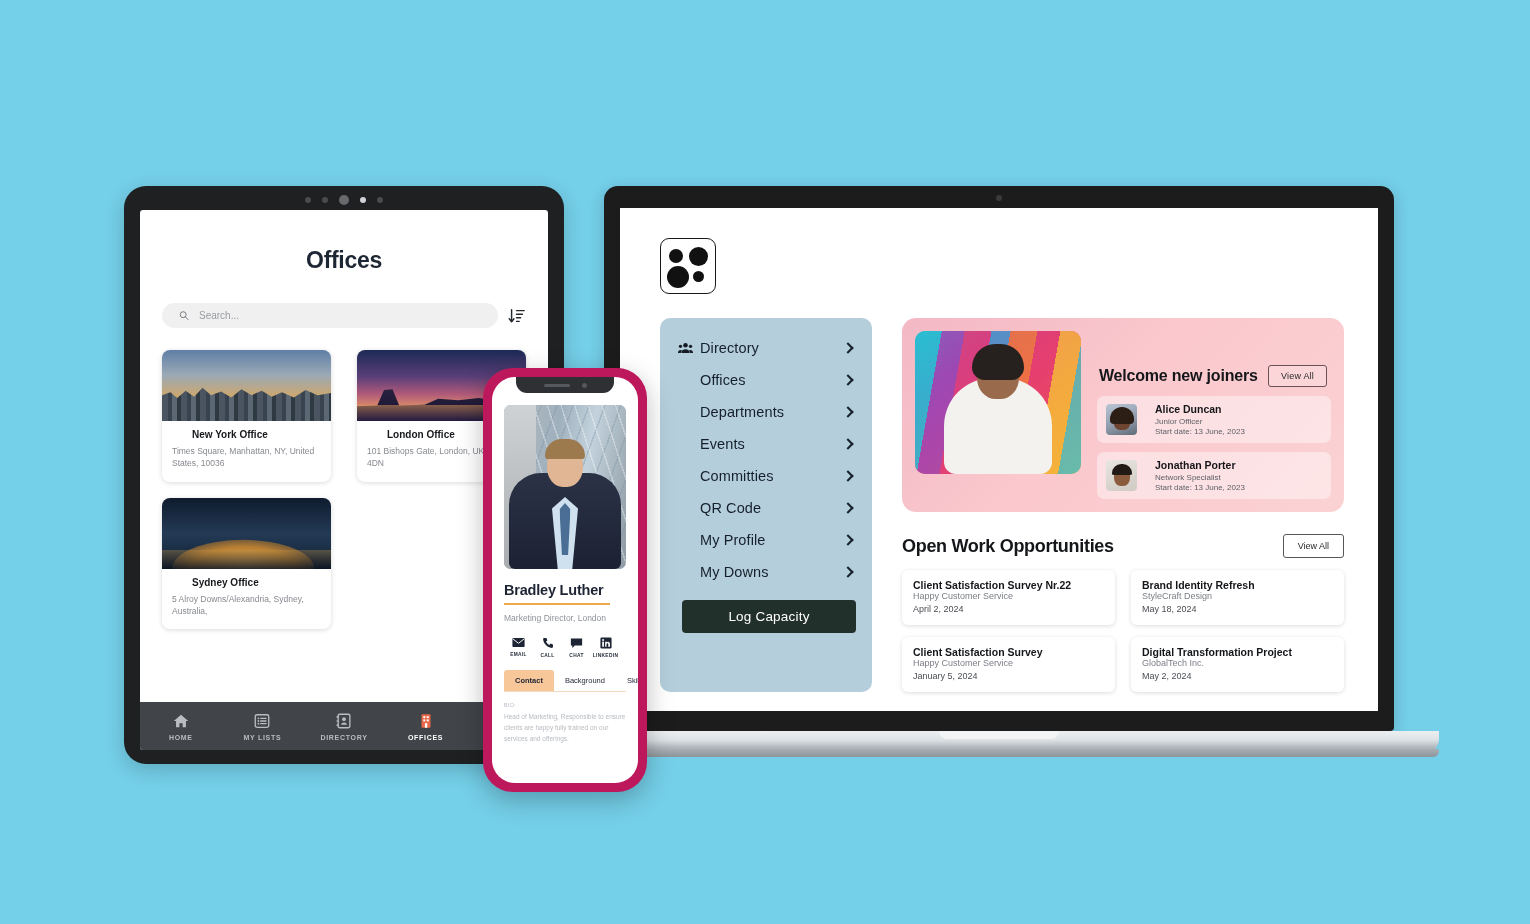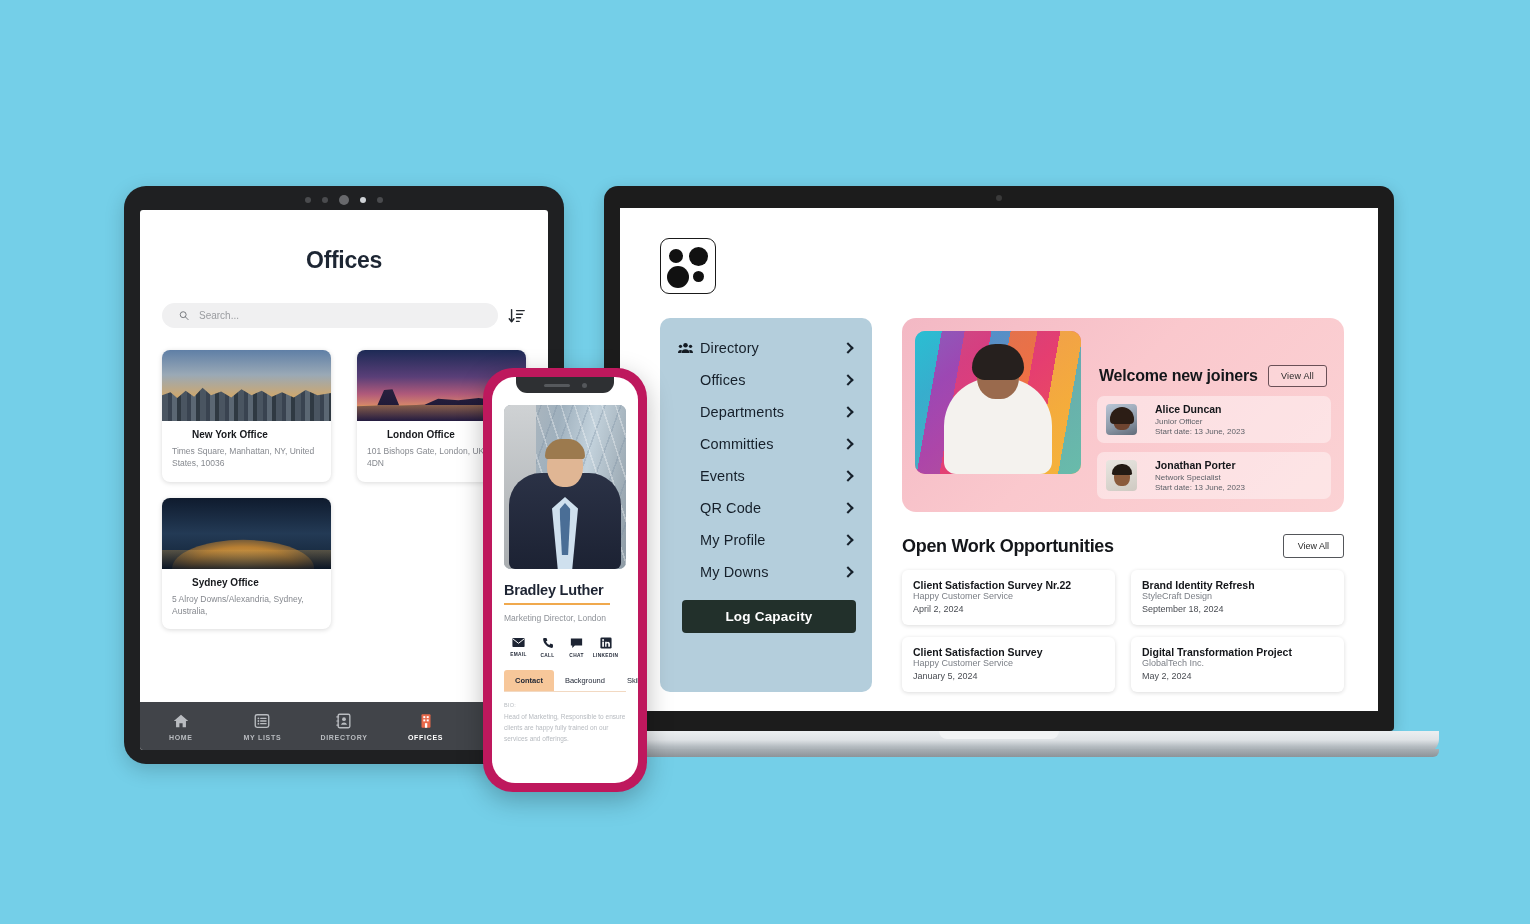--- a/index.html
+++ b/index.html
@@ -98,21 +98,21 @@
     letter-spacing: .1px;
   }
   .chev {
     width: 8px; height: 8px; flex: 0 0 8px;
     border-right: 2px solid #16202b; border-top: 2px solid #16202b;
     transform: rotate(45deg); margin-right: 4px;
   }
   .log-btn {
     margin: 12px 16px 0 22px;
     background: #22302b;
-    color: #fff; font-size: 13.5px; font-weight: 700;
+    color: #fff; font-size: 13.5px; font-weight: 400;
     text-align: center; padding: 9px 0; border-radius: 4px;
     letter-spacing: .2px; cursor: pointer;
   }
 
   
   .lt-main { flex: 1 1 auto; min-width: 0; }
 
   .joiners {
     background: linear-gradient(135deg,#f3b8c4 0%,#fac8cd 45%,#fbd2d4 100%);
     border-radius: 14px;
@@ -545,26 +545,26 @@
               <span class="nav-label">Offices</span>
               <span class="chev"></span>
             </div>
             <div class="nav-item">
               <span class="nav-ico"></span>
               <span class="nav-label">Departments</span>
               <span class="chev"></span>
             </div>
             <div class="nav-item">
               <span class="nav-ico"></span>
-              <span class="nav-label">Committies</span>
+              <span class="nav-label">Events</span>
               <span class="chev"></span>
             </div>
             <div class="nav-item">
               <span class="nav-ico"></span>
-              <span class="nav-label">Events</span>
+              <span class="nav-label">Committies</span>
               <span class="chev"></span>
             </div>
             <div class="nav-item">
               <span class="nav-ico"></span>
               <span class="nav-label">QR Code</span>
               <span class="chev"></span>
             </div>
             <div class="nav-item">
               <span class="nav-ico"></span>
               <span class="nav-label">My Profile</span>
@@ -618,21 +618,21 @@
               </div>
               <div class="opps-grid">
                 <div class="opp-card">
                   <div class="opp-name">Client Satisfaction Survey Nr.22</div>
                   <div class="opp-org">Happy Customer Service</div>
                   <div class="opp-date">April 2, 2024</div>
                 </div>
                 <div class="opp-card">
                   <div class="opp-name">Brand Identity Refresh</div>
                   <div class="opp-org">StyleCraft Design</div>
-                  <div class="opp-date">September 18, 2024</div>
+                  <div class="opp-date">May 18, 2024</div>
                 </div>
                 <div class="opp-card">
                   <div class="opp-name">Client Satisfaction Survey</div>
                   <div class="opp-org">Happy Customer Service</div>
                   <div class="opp-date">January 5, 2024</div>
                 </div>
                 <div class="opp-card">
                   <div class="opp-name">Digital Transformation Project</div>
                   <div class="opp-org">GlobalTech Inc.</div>
                   <div class="opp-date">May 2, 2024</div>

